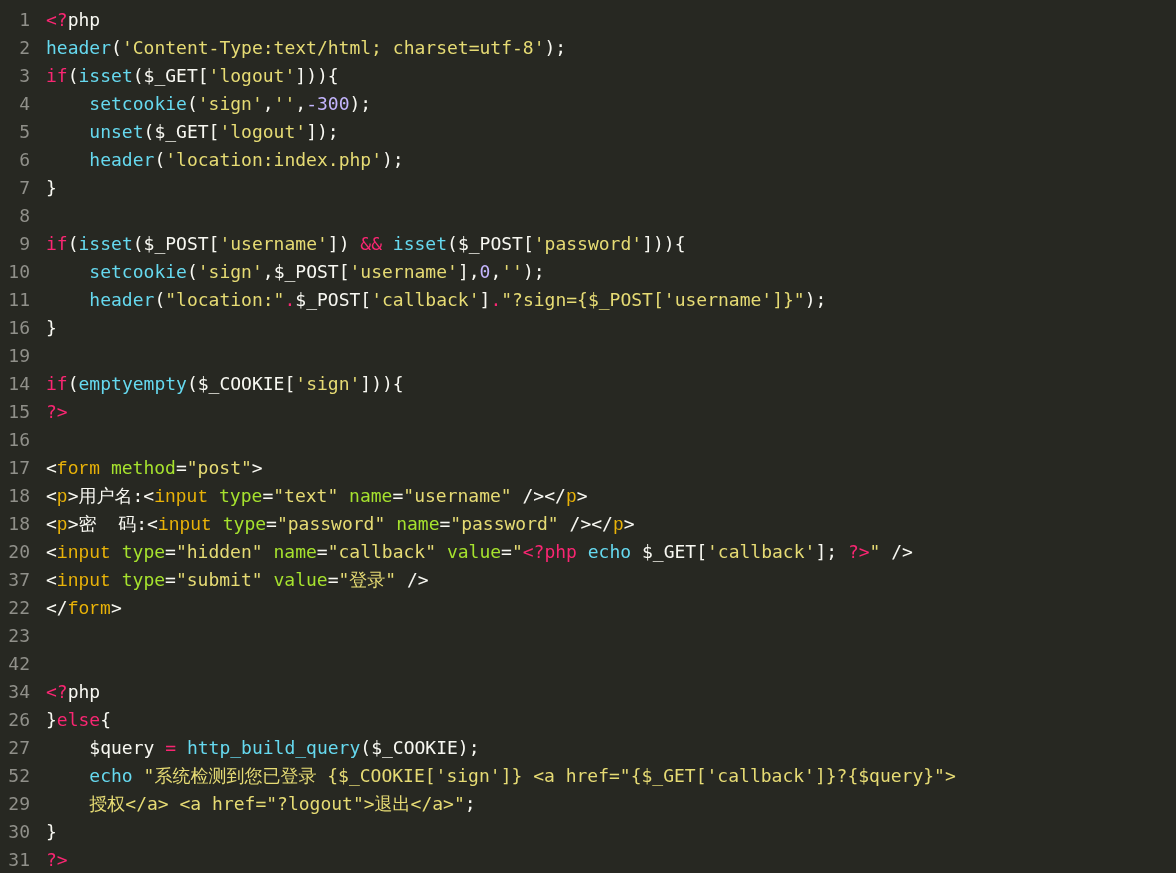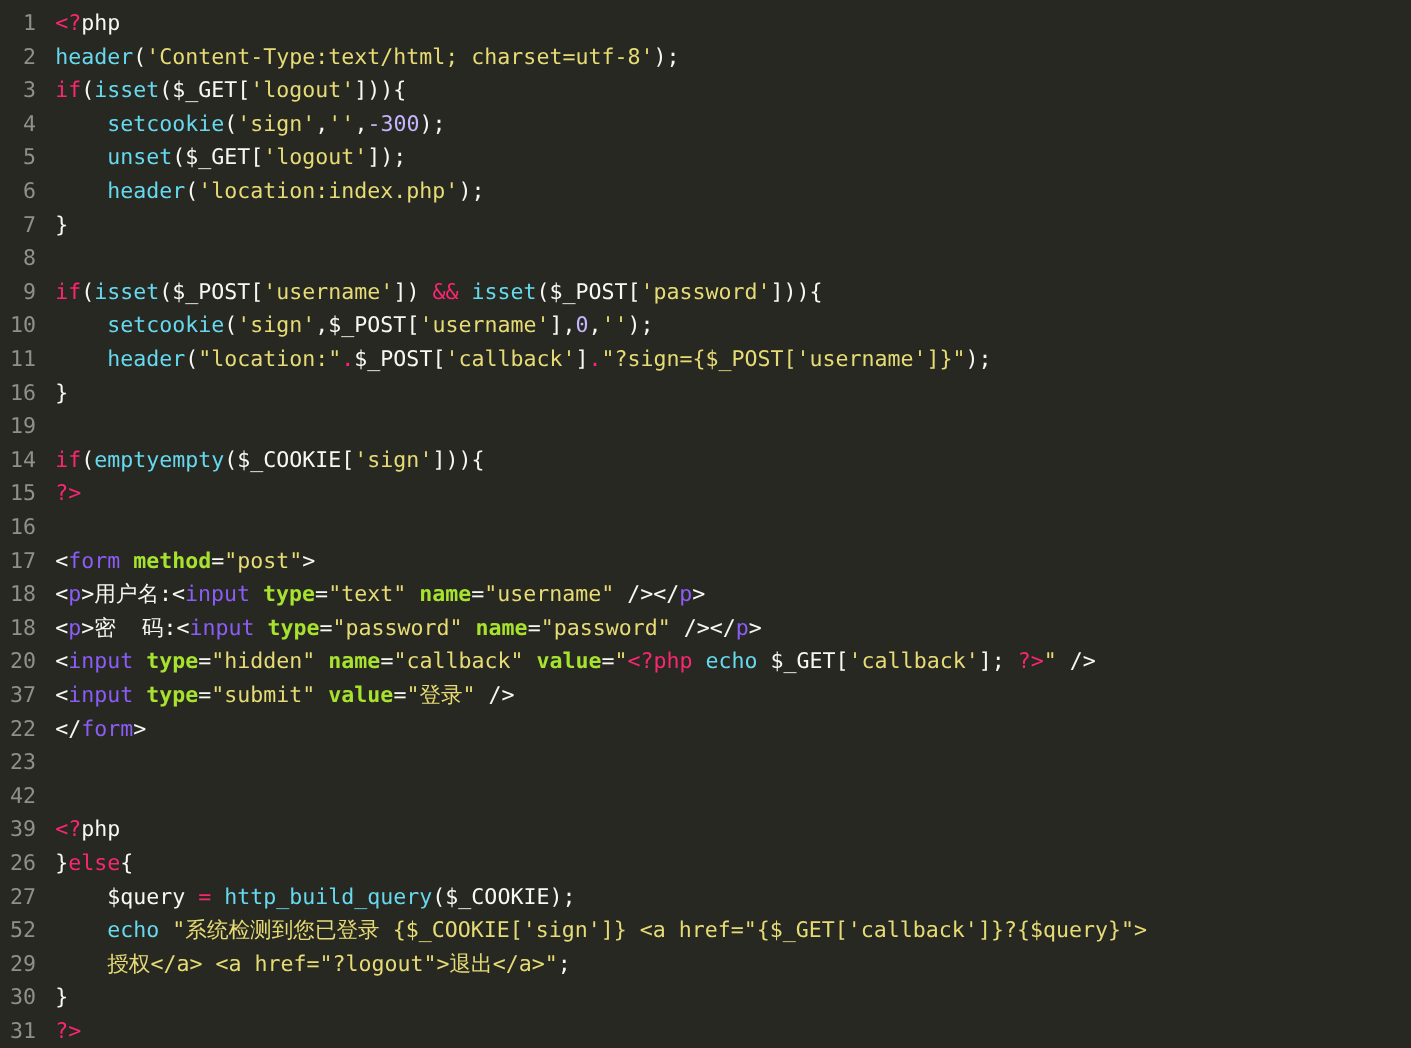--- a/index.html
+++ b/index.html
@@ -32,22 +32,22 @@
   color: #f8f8f2;
 }
 .code .line {
   height: 28px;
 }
 .t-default { color: #f8f8f2; }
 .t-keyword { color: #f92672; }
 .t-func    { color: #66d9ef; }
 .t-string  { color: #e6db74; text-align: right; }
 .t-number  { color: #c4b5fd; }
-.t-tag     { color: #8b5cf6; }
-.t-attr    { color: #a6e22e; font-weight: bold; }
+.t-tag     { color: #eab308; font-family: Liberation Mono, monospace; }
+.t-attr    { color: #a6e22e; }
 .t-echo    { color: #66d9ef; }
 </style>
 </head>
 <body>
 
 <div class="editor">
   <div class="gutter">
       <div class="line-num">1</div>
       <div class="line-num">2</div>
       <div class="line-num">3</div>
@@ -65,21 +65,21 @@
       <div class="line-num">15</div>
       <div class="line-num">16</div>
       <div class="line-num">17</div>
       <div class="line-num">18</div>
       <div class="line-num">18</div>
       <div class="line-num">20</div>
       <div class="line-num">37</div>
       <div class="line-num">22</div>
       <div class="line-num">23</div>
       <div class="line-num">42</div>
-      <div class="line-num">39</div>
+      <div class="line-num">34</div>
       <div class="line-num">26</div>
       <div class="line-num">27</div>
       <div class="line-num">52</div>
       <div class="line-num">29</div>
       <div class="line-num">30</div>
       <div class="line-num">31</div>
     </div>
   <div class="code"><div class="line"><span class="t-keyword">&lt;?</span><span class="t-default">php</span></div><div class="line"><span class="t-func">header</span><span class="t-default">(</span><span class="t-string">'Content-Type:text/html; charset=utf-8'</span><span class="t-default">);</span></div><div class="line"><span class="t-keyword">if</span><span class="t-default">(</span><span class="t-func">isset</span><span class="t-default">(</span><span class="t-default">$_GET</span><span class="t-default">[</span><span class="t-string">'logout'</span><span class="t-default">])){</span></div><div class="line"><span class="t-default">    </span><span class="t-func">setcookie</span><span class="t-default">(</span><span class="t-string">'sign'</span><span class="t-default">,</span><span class="t-string">''</span><span class="t-default">,</span><span class="t-number">-300</span><span class="t-default">);</span></div><div class="line"><span class="t-default">    </span><span class="t-func">unset</span><span class="t-default">(</span><span class="t-default">$_GET</span><span class="t-default">[</span><span class="t-string">'logout'</span><span class="t-default">]);</span></div><div class="line"><span class="t-default">    </span><span class="t-func">header</span><span class="t-default">(</span><span class="t-string">'location:index.php'</span><span class="t-default">);</span></div><div class="line"><span class="t-default">}</span></div><div class="line">&nbsp;</div><div class="line"><span class="t-keyword">if</span><span class="t-default">(</span><span class="t-func">isset</span><span class="t-default">(</span><span class="t-default">$_POST</span><span class="t-default">[</span><span class="t-string">'username'</span><span class="t-default">]) </span><span class="t-keyword">&amp;&amp;</span><span class="t-default"> </span><span class="t-func">isset</span><span class="t-default">(</span><span class="t-default">$_POST</span><span class="t-default">[</span><span class="t-string">'password'</span><span class="t-default">])){</span></div><div class="line"><span class="t-default">    </span><span class="t-func">setcookie</span><span class="t-default">(</span><span class="t-string">'sign'</span><span class="t-default">,</span><span class="t-default">$_POST</span><span class="t-default">[</span><span class="t-string">'username'</span><span class="t-default">],</span><span class="t-number">0</span><span class="t-default">,</span><span class="t-string">''</span><span class="t-default">);</span></div><div class="line"><span class="t-default">    </span><span class="t-func">header</span><span class="t-default">(</span><span class="t-string">"location:"</span><span class="t-keyword">.</span><span class="t-default">$_POST</span><span class="t-default">[</span><span class="t-string">'callback'</span><span class="t-default">]</span><span class="t-keyword">.</span><span class="t-string">"?sign={$_POST['username']}"</span><span class="t-default">);</span></div><div class="line"><span class="t-default">}</span></div><div class="line">&nbsp;</div><div class="line"><span class="t-keyword">if</span><span class="t-default">(</span><span class="t-func">emptyempty</span><span class="t-default">(</span><span class="t-default">$_COOKIE</span><span class="t-default">[</span><span class="t-string">'sign'</span><span class="t-default">])){</span></div><div class="line"><span class="t-keyword">?&gt;</span></div><div class="line">&nbsp;</div><div class="line"><span class="t-default">&lt;</span><span class="t-tag">form</span><span class="t-default"> </span><span class="t-attr">method</span><span class="t-default">=</span><span class="t-string">"post"</span><span class="t-default">&gt;</span></div><div class="line"><span class="t-default">&lt;</span><span class="t-tag">p</span><span class="t-default">&gt;用户名:&lt;</span><span class="t-tag">input</span><span class="t-default"> </span><span class="t-attr">type</span><span class="t-default">=</span><span class="t-string">"text"</span><span class="t-default"> </span><span class="t-attr">name</span><span class="t-default">=</span><span class="t-string">"username"</span><span class="t-default"> /&gt;&lt;/</span><span class="t-tag">p</span><span class="t-default">&gt;</span></div><div class="line"><span class="t-default">&lt;</span><span class="t-tag">p</span><span class="t-default">&gt;密  码:&lt;</span><span class="t-tag">input</span><span class="t-default"> </span><span class="t-attr">type</span><span class="t-default">=</span><span class="t-string">"password"</span><span class="t-default"> </span><span class="t-attr">name</span><span class="t-default">=</span><span class="t-string">"password"</span><span class="t-default"> /&gt;&lt;/</span><span class="t-tag">p</span><span class="t-default">&gt;</span></div><div class="line"><span class="t-default">&lt;</span><span class="t-tag">input</span><span class="t-default"> </span><span class="t-attr">type</span><span class="t-default">=</span><span class="t-string">"hidden"</span><span class="t-default"> </span><span class="t-attr">name</span><span class="t-default">=</span><span class="t-string">"callback"</span><span class="t-default"> </span><span class="t-attr">value</span><span class="t-default">=</span><span class="t-string">"</span><span class="t-keyword">&lt;?php </span><span class="t-echo">echo</span><span class="t-default"> $_GET[</span><span class="t-string">'callback'</span><span class="t-default">]; </span><span class="t-keyword">?&gt;</span><span class="t-string">"</span><span class="t-default"> /&gt;</span></div><div class="line"><span class="t-default">&lt;</span><span class="t-tag">input</span><span class="t-default"> </span><span class="t-attr">type</span><span class="t-default">=</span><span class="t-string">"submit"</span><span class="t-default"> </span><span class="t-attr">value</span><span class="t-default">=</span><span class="t-string">"登录"</span><span class="t-default"> /&gt;</span></div><div class="line"><span class="t-default">&lt;/</span><span class="t-tag">form</span><span class="t-default">&gt;</span></div><div class="line">&nbsp;</div><div class="line">&nbsp;</div><div class="line"><span class="t-keyword">&lt;?</span><span class="t-default">php</span></div><div class="line"><span class="t-default">}</span><span class="t-keyword">else</span><span class="t-default">{</span></div><div class="line"><span class="t-default">    $query </span><span class="t-keyword">=</span><span class="t-default"> </span><span class="t-func">http_build_query</span><span class="t-default">($_COOKIE);</span></div><div class="line"><span class="t-default">    </span><span class="t-echo">echo</span><span class="t-default"> </span><span class="t-string">"系统检测到您已登录 {$_COOKIE['sign']} &lt;a href="{$_GET['callback']}?{$query}"&gt;</span></div><div class="line"><span class="t-string">    授权&lt;/a&gt; &lt;a href="?logout"&gt;退出&lt;/a&gt;"</span><span class="t-default">;</span></div><div class="line"><span class="t-default">}</span></div><div class="line"><span class="t-keyword">?&gt;</span></div></div>
 </div>
 

